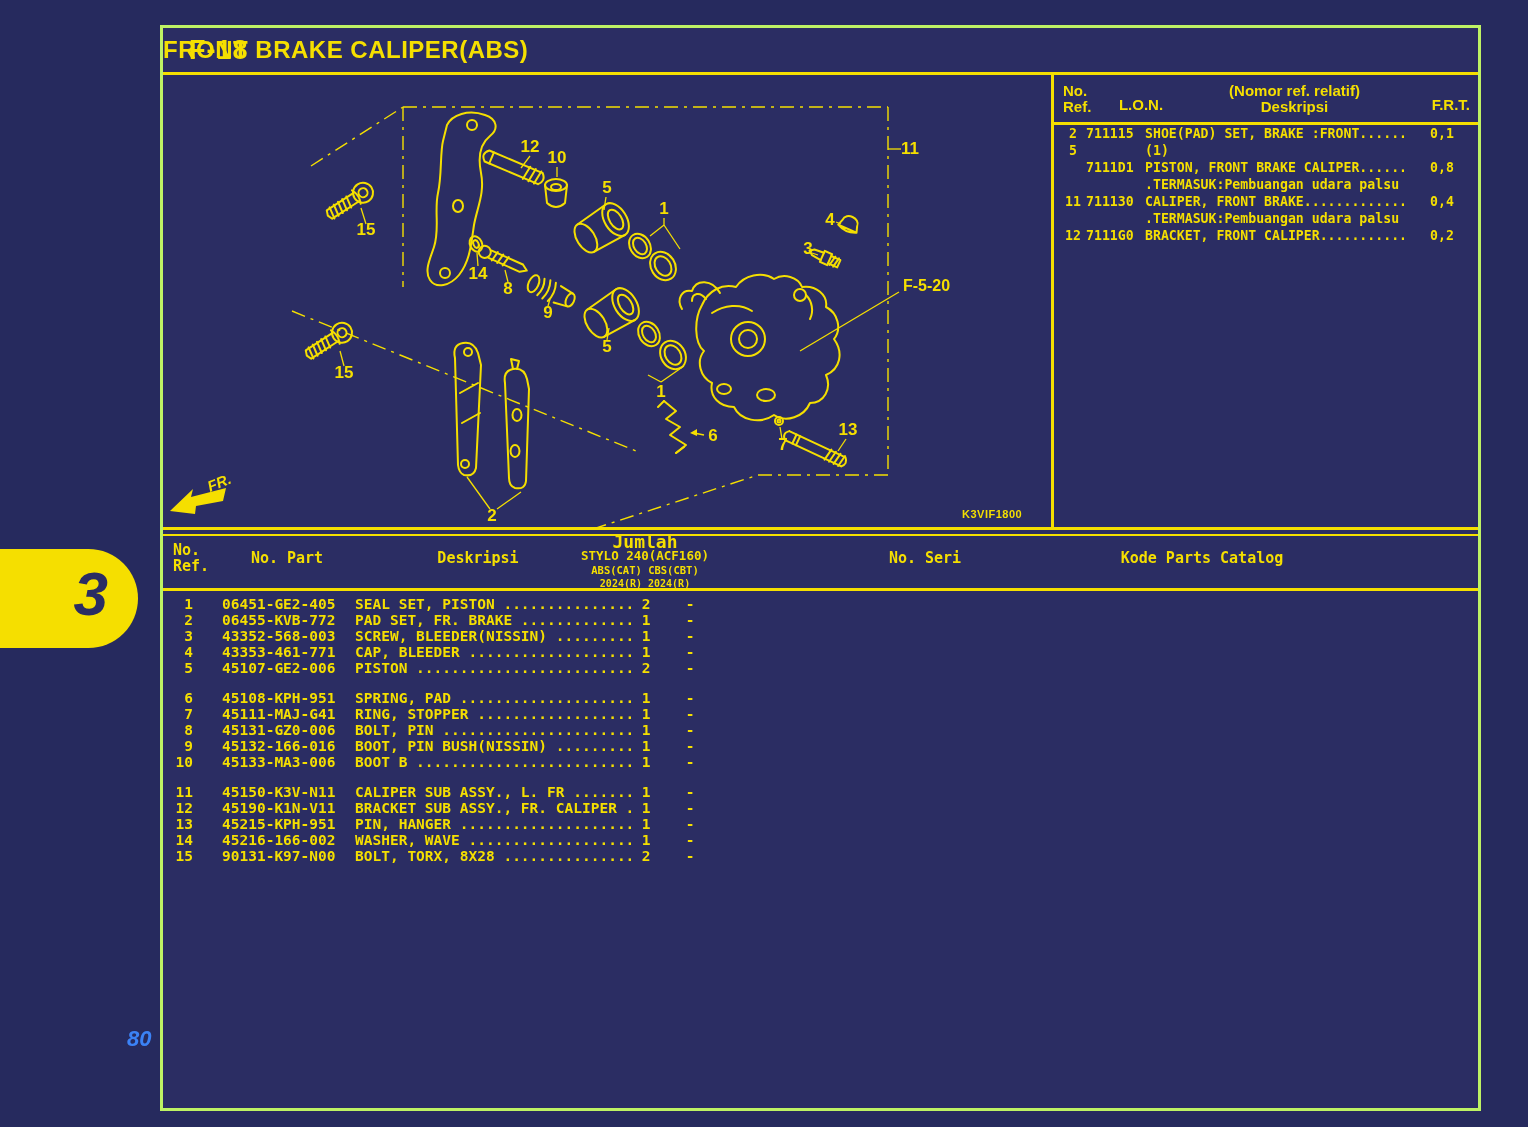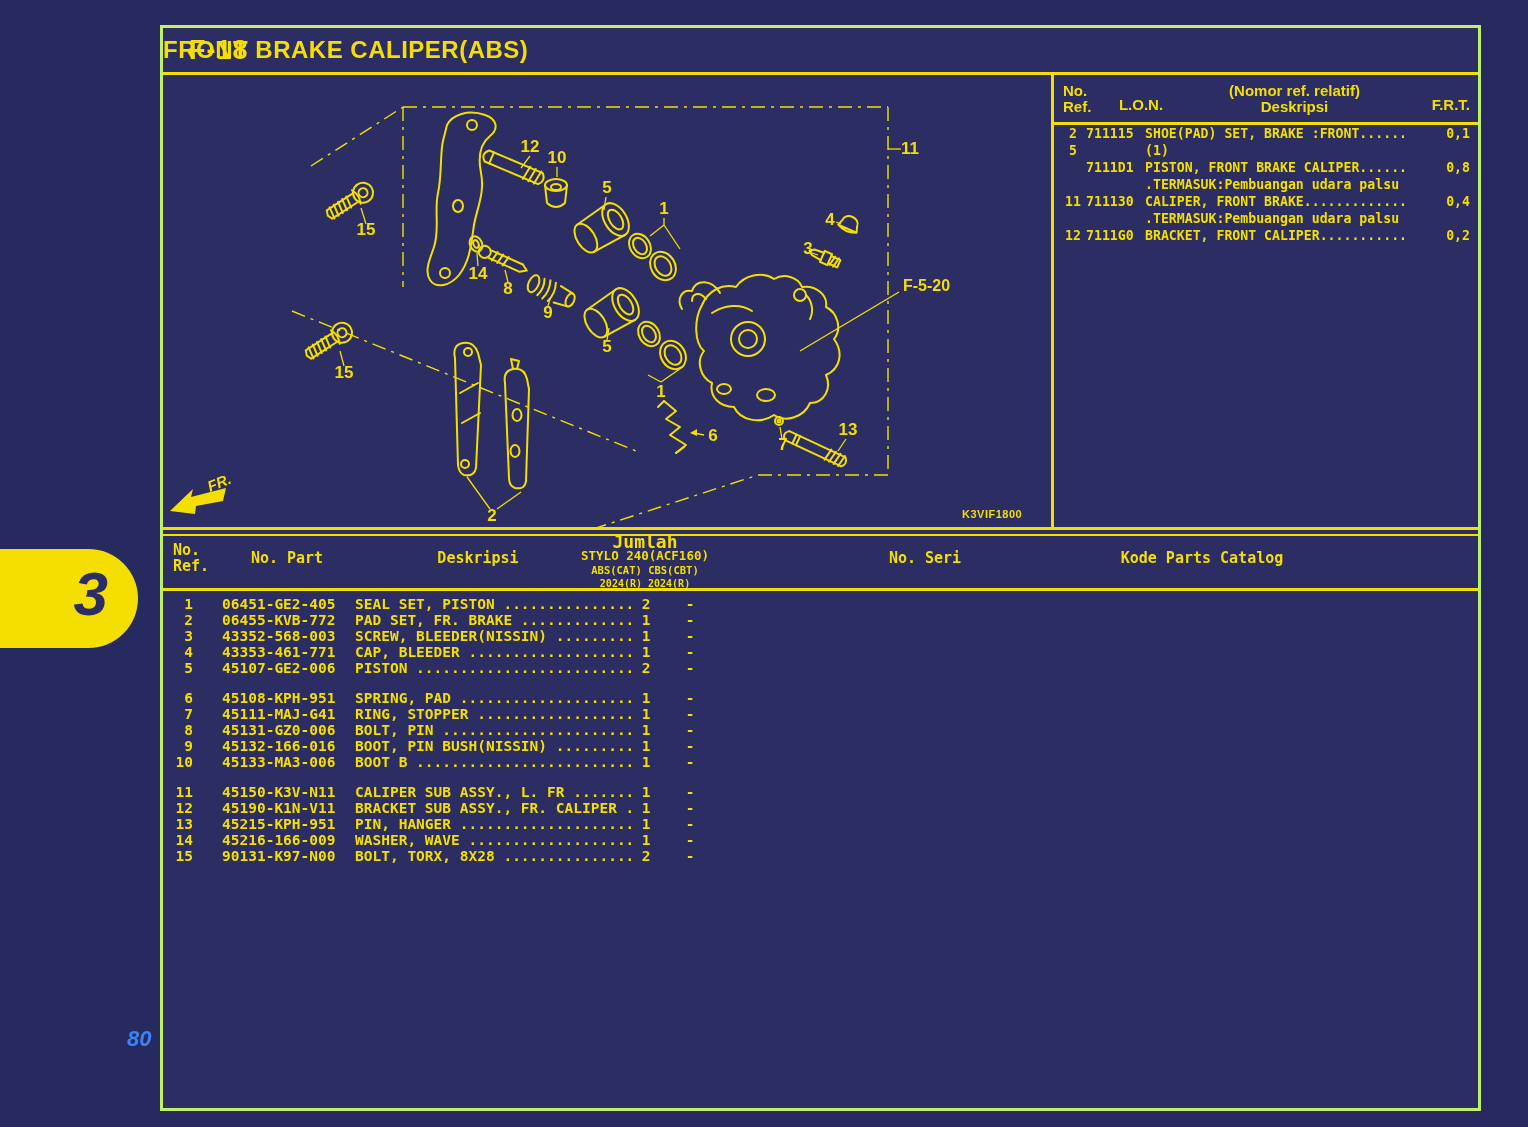--- a/index.html
+++ b/index.html
@@ -21,21 +21,21 @@
   .rh-ref{width:46px;padding-left:9px;line-height:16px;}
   .rh-lon{width:64px;text-align:center;padding-top:12px;}
   .rh-desc{flex:1;text-align:center;line-height:16px;}
   .rh-frt{width:54px;text-align:right;padding-right:8px;padding-top:12px;}
   .rbody{position:absolute;left:0;top:50px;right:0;bottom:0;
          font-family:"DejaVu Sans Mono",monospace;font-weight:bold;font-size:13.2px;}
   .rrow{display:flex;line-height:17px;white-space:pre;}
   .r-ref{width:26px;margin-left:6px;text-align:center;}
   .r-lon{width:58px;}
   .r-desc{flex:1;margin-left:1px;}
-  .r-frt{width:40px;text-align:right;padding-right:8px;}
+  .r-frt{width:40px;padding-right:8px;}
   
   .phead{position:absolute;left:0;right:0;top:499px;height:58px;
          border-top:3px solid #f5df00;border-bottom:3px solid #f5df00;color:#f5df00;
          font-family:"DejaVu Sans Mono",monospace;font-weight:bold;}
   .phead::before{content:"";position:absolute;left:0;right:0;top:4px;height:2px;background:#f5df00;}
   .ph{position:absolute;transform:translateX(-50%);text-align:center;font-size:15px;top:19px;}
   .ph-ref{left:10px;transform:none;top:12px;line-height:16px;font-size:15px;text-align:left;}
   .ph-qty{left:482px;top:5px;line-height:14px;}
   .ph-qty .l1{font-size:18px;}
   .ph-qty .l2{font-size:12.5px;}
@@ -313,21 +313,21 @@
     <div class="prow"><span class="c-ref">4</span><span class="c-part">43353-461-771</span><span class="c-desc">CAP, BLEEDER ...................</span><span class="c-qty">1</span><span class="c-seri">-</span></div>
     <div class="prow"><span class="c-ref">5</span><span class="c-part">45107-GE2-006</span><span class="c-desc">PISTON .........................</span><span class="c-qty">2</span><span class="c-seri">-</span></div>
     <div class="prow gap"><span class="c-ref">6</span><span class="c-part">45108-KPH-951</span><span class="c-desc">SPRING, PAD ....................</span><span class="c-qty">1</span><span class="c-seri">-</span></div>
     <div class="prow"><span class="c-ref">7</span><span class="c-part">45111-MAJ-G41</span><span class="c-desc">RING, STOPPER ..................</span><span class="c-qty">1</span><span class="c-seri">-</span></div>
     <div class="prow"><span class="c-ref">8</span><span class="c-part">45131-GZ0-006</span><span class="c-desc">BOLT, PIN ......................</span><span class="c-qty">1</span><span class="c-seri">-</span></div>
     <div class="prow"><span class="c-ref">9</span><span class="c-part">45132-166-016</span><span class="c-desc">BOOT, PIN BUSH(NISSIN) .........</span><span class="c-qty">1</span><span class="c-seri">-</span></div>
     <div class="prow"><span class="c-ref">10</span><span class="c-part">45133-MA3-006</span><span class="c-desc">BOOT B .........................</span><span class="c-qty">1</span><span class="c-seri">-</span></div>
     <div class="prow gap"><span class="c-ref">11</span><span class="c-part">45150-K3V-N11</span><span class="c-desc">CALIPER SUB ASSY., L. FR .......</span><span class="c-qty">1</span><span class="c-seri">-</span></div>
     <div class="prow"><span class="c-ref">12</span><span class="c-part">45190-K1N-V11</span><span class="c-desc">BRACKET SUB ASSY., FR. CALIPER .</span><span class="c-qty">1</span><span class="c-seri">-</span></div>
     <div class="prow"><span class="c-ref">13</span><span class="c-part">45215-KPH-951</span><span class="c-desc">PIN, HANGER ....................</span><span class="c-qty">1</span><span class="c-seri">-</span></div>
-    <div class="prow"><span class="c-ref">14</span><span class="c-part">45216-166-009</span><span class="c-desc">WASHER, WAVE ...................</span><span class="c-qty">1</span><span class="c-seri">-</span></div>
+    <div class="prow"><span class="c-ref">14</span><span class="c-part">45216-166-002</span><span class="c-desc">WASHER, WAVE ...................</span><span class="c-qty">1</span><span class="c-seri">-</span></div>
     <div class="prow"><span class="c-ref">15</span><span class="c-part">90131-K97-N00</span><span class="c-desc">BOLT, TORX, 8X28 ...............</span><span class="c-qty">2</span><span class="c-seri">-</span></div>
   </div>
 </div>
 
 <div class="badge">
   <span>3</span>
 </div>
 
 <div class="pageno">80</div>
 

